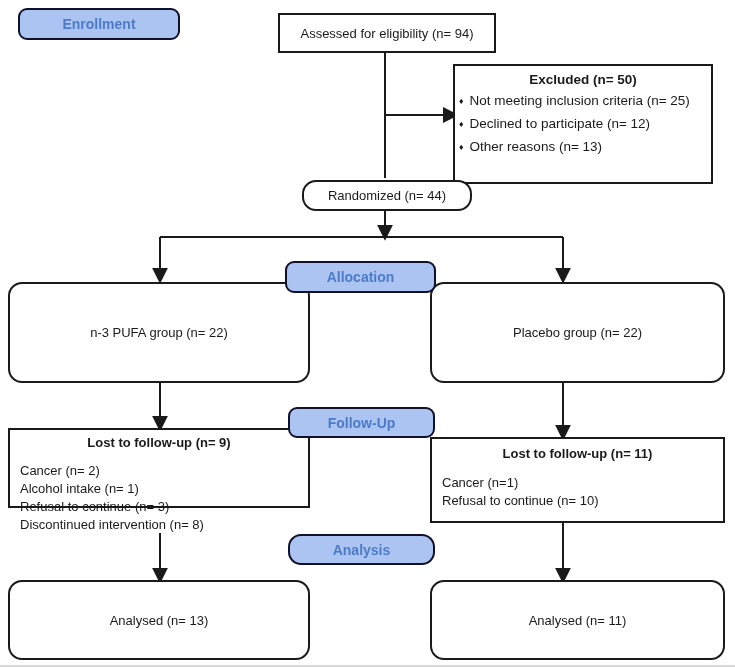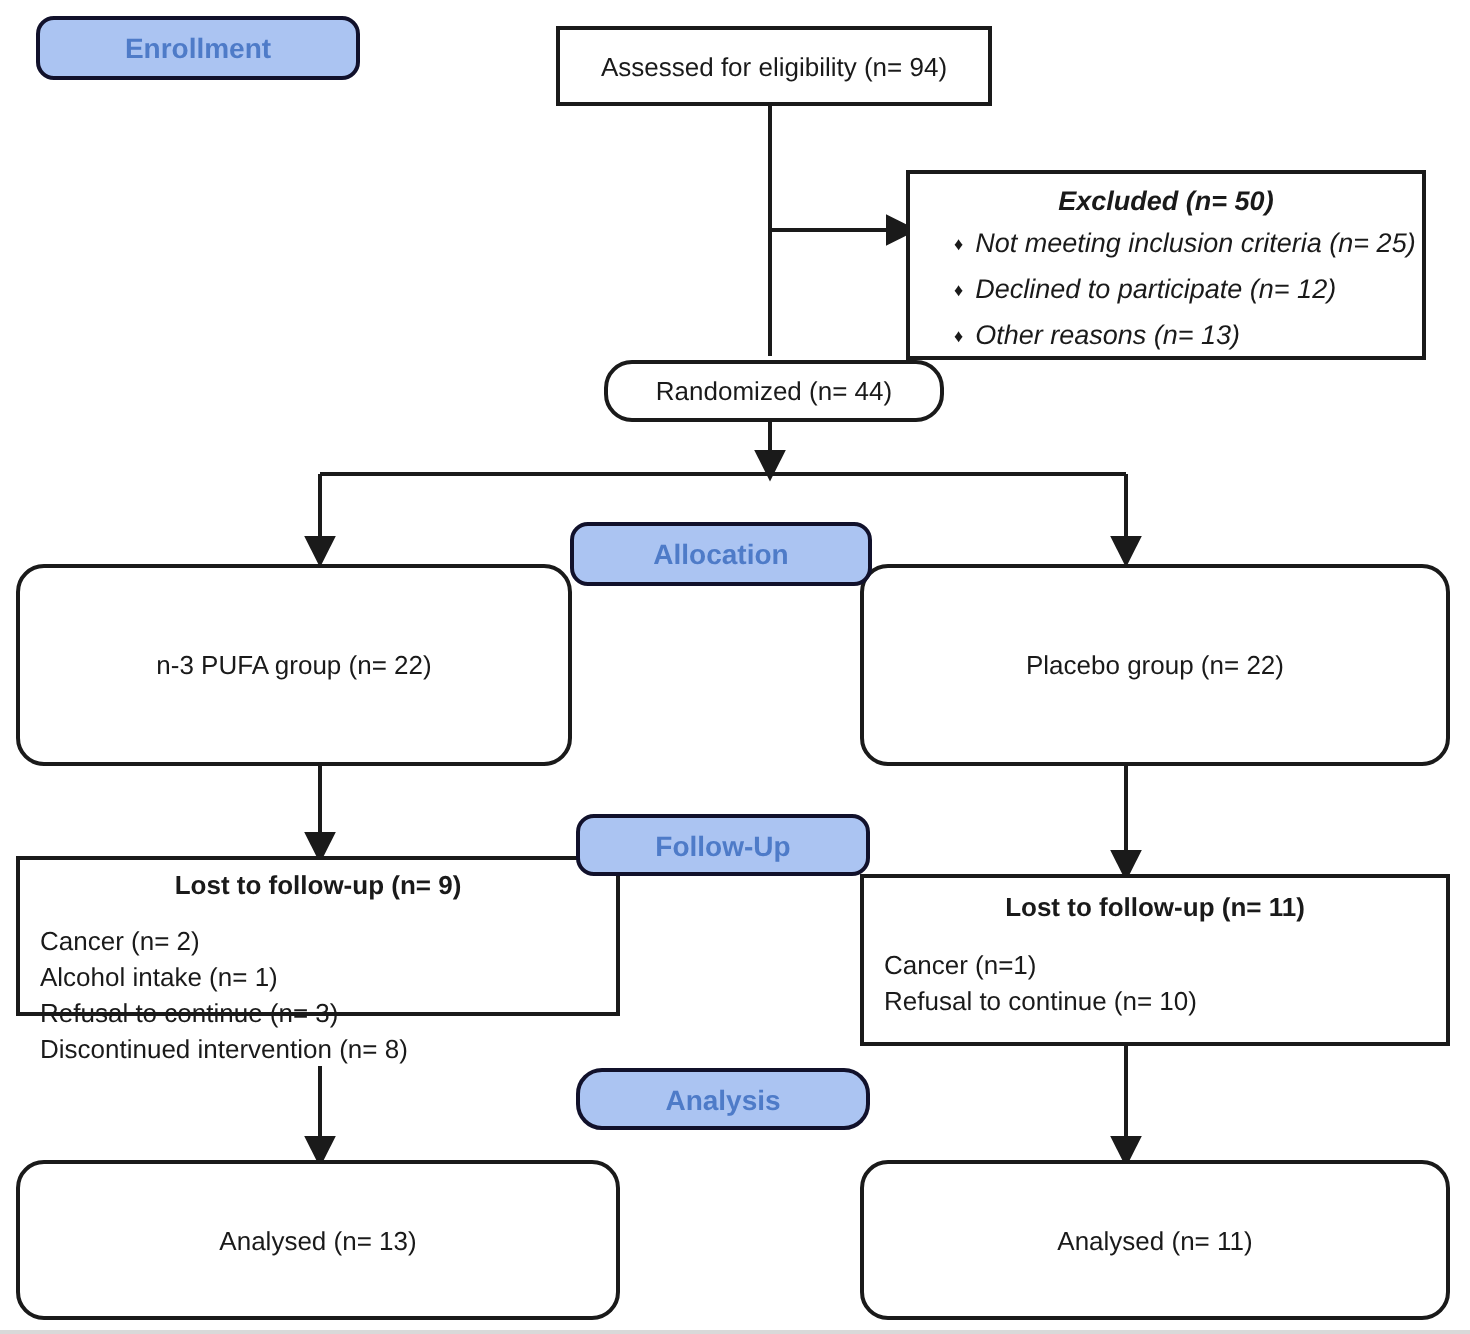--- a/index.html
+++ b/index.html
@@ -42,28 +42,28 @@
   ul.plain{
     list-style:none;margin:0;padding:0;
   }
   
   #badge-enrollment{left:18px;top:8px;width:162px;height:32px;}
   #badge-allocation{left:285px;top:261px;width:151px;height:32px;}
   #badge-followup{left:288px;top:407px;width:147px;height:31px;}
   #badge-analysis{left:288px;top:534px;width:147px;height:31px;border-radius:13px;}
 
   #box-assessed{left:278px;top:13px;width:218px;height:40px;}
-  #box-excluded{left:453px;top:85px;width:260px;height:95px;padding-top:6px;font-style:italic;}
+  #box-excluded{left:453px;top:64px;width:260px;height:120px;padding-top:6px;}
   #box-excluded .box-title{font-size:13.5px;}
-  #box-excluded ul{margin-top:3px;padding-left:22px;}
+  #box-excluded ul{margin-top:3px;padding-left:4px;}
   #box-excluded li{line-height:21px;font-size:13.5px;white-space:nowrap;}
   #box-excluded .blt{font-size:9px;margin-right:6px;position:relative;top:-1px;}
 
   #box-randomized{left:302px;top:180px;width:170px;height:31px;}
-  #box-group-left{left:8px;top:282px;width:278px;height:101px;}
+  #box-group-left{left:8px;top:282px;width:302px;height:101px;}
   #box-group-right{left:430px;top:282px;width:295px;height:101px;}
 
   #box-lost-left{left:8px;top:428px;width:302px;height:80px;padding-top:5px;}
   #box-lost-left ul{margin-top:12px;padding-left:10px;}
   #box-lost-left li{line-height:18px;}
   #box-lost-right{left:430px;top:437px;width:295px;height:86px;padding-top:7px;}
   #box-lost-right ul{margin-top:13px;padding-left:10px;}
   #box-lost-right li{line-height:18px;}
 
   #box-analysed-left{left:8px;top:580px;width:302px;height:80px;}

